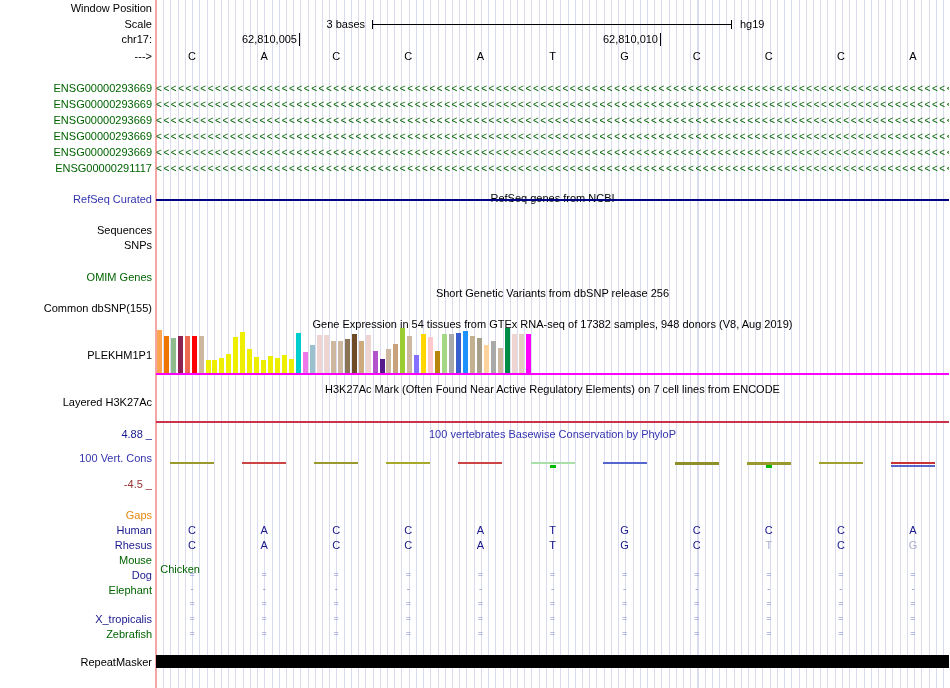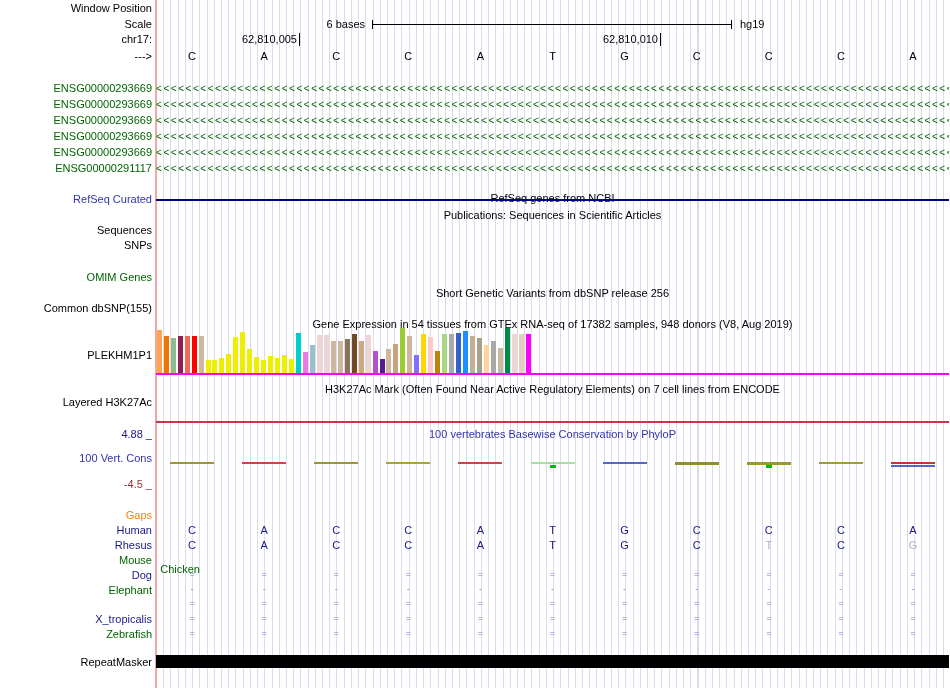--- a/index.html
+++ b/index.html
@@ -31,21 +31,21 @@
 </head>
 <body>
 
 <div class="canvas">
   <div class="track-bg"></div>
   <div class="left-border"></div>
 
   <div class="gutter" style="top:2px">Window Position</div>
 
   <div class="gutter" style="top:18px">Scale</div>
-  <div class="poslabel" style="top:18px;left:250px;width:115px">6 bases</div>
+  <div class="poslabel" style="top:18px;left:250px;width:115px">3 bases</div>
   <div class="scalebar-line"></div>
   <div class="scalebar-tick" style="left:372px"></div>
   <div class="scalebar-tick" style="left:731px"></div>
   <div style="position:absolute;top:18px;left:740px">hg19</div>
 
   <div class="gutter" style="top:33px">chr17:</div>
   <div class="poslabel" style="top:33px;left:195px;width:102px">62,810,005</div>
   <div class="postick" style="top:33px;left:299px"></div>
   <div class="poslabel" style="top:33px;left:556px;width:102px">62,810,010</div>
   <div class="postick" style="top:33px;left:660px"></div>
@@ -77,21 +77,20 @@
       <div class="gutter green" style="top: 145.6px;">ENSG00000293669</div>
       <div class="arrowline" style="top: 145.6px;">&lt;&lt;&lt;&lt;&lt;&lt;&lt;&lt;&lt;&lt;&lt;&lt;&lt;&lt;&lt;&lt;&lt;&lt;&lt;&lt;&lt;&lt;&lt;&lt;&lt;&lt;&lt;&lt;&lt;&lt;&lt;&lt;&lt;&lt;&lt;&lt;&lt;&lt;&lt;&lt;&lt;&lt;&lt;&lt;&lt;&lt;&lt;&lt;&lt;&lt;&lt;&lt;&lt;&lt;&lt;&lt;&lt;&lt;&lt;&lt;&lt;&lt;&lt;&lt;&lt;&lt;&lt;&lt;&lt;&lt;&lt;&lt;&lt;&lt;&lt;&lt;&lt;&lt;&lt;&lt;&lt;&lt;&lt;&lt;&lt;&lt;&lt;&lt;&lt;&lt;&lt;&lt;&lt;&lt;&lt;&lt;&lt;&lt;&lt;&lt;&lt;&lt;&lt;&lt;&lt;&lt;&lt;&lt;&lt;&lt;&lt;&lt;&lt;&lt;&lt;&lt;&lt;&lt;&lt;&lt;</div>
       <div class="gutter green" style="top: 161.5px;">ENSG00000291117</div>
       <div class="arrowline" style="top: 161.5px;">&lt;&lt;&lt;&lt;&lt;&lt;&lt;&lt;&lt;&lt;&lt;&lt;&lt;&lt;&lt;&lt;&lt;&lt;&lt;&lt;&lt;&lt;&lt;&lt;&lt;&lt;&lt;&lt;&lt;&lt;&lt;&lt;&lt;&lt;&lt;&lt;&lt;&lt;&lt;&lt;&lt;&lt;&lt;&lt;&lt;&lt;&lt;&lt;&lt;&lt;&lt;&lt;&lt;&lt;&lt;&lt;&lt;&lt;&lt;&lt;&lt;&lt;&lt;&lt;&lt;&lt;&lt;&lt;&lt;&lt;&lt;&lt;&lt;&lt;&lt;&lt;&lt;&lt;&lt;&lt;&lt;&lt;&lt;&lt;&lt;&lt;&lt;&lt;&lt;&lt;&lt;&lt;&lt;&lt;&lt;&lt;&lt;&lt;&lt;&lt;&lt;&lt;&lt;&lt;&lt;&lt;&lt;&lt;&lt;&lt;&lt;&lt;&lt;&lt;&lt;&lt;&lt;&lt;&lt;&lt;</div>
     </div>
 
   <div class="ctitle" style="top:192px">RefSeq genes from NCBI</div>
   <div class="gutter blue" style="top:193px">RefSeq Curated</div>
   <div class="hline" style="top:199px;height:1.5px;background:#000080"></div>
 
-  <div class="ctitle" style="top:209px">Publications: Sequences in Scientific Articles</div>
   <div class="gutter" style="top:224px">Sequences</div>
   <div class="gutter" style="top:239px">SNPs</div>
 
   <div class="gutter green" style="top:271px">OMIM Genes</div>
 
   <div class="ctitle" style="top:287px">Short Genetic Variants from dbSNP release 256</div>
   <div class="gutter" style="top:302px">Common dbSNP(155)</div>
 
   <div class="ctitle" style="top:318px">Gene Expression in 54 tissues from GTEx RNA-seq of 17382 samples, 948 donors (V8, Aug 2019)</div>
   <div class="gutter" style="top:349px">PLEKHM1P1</div>

